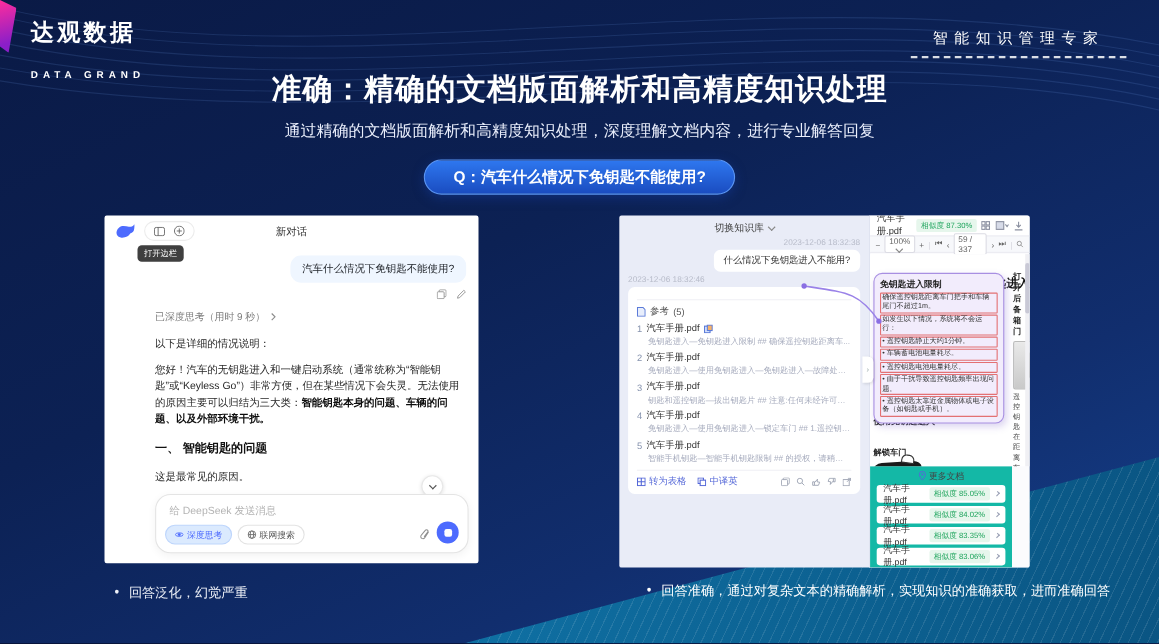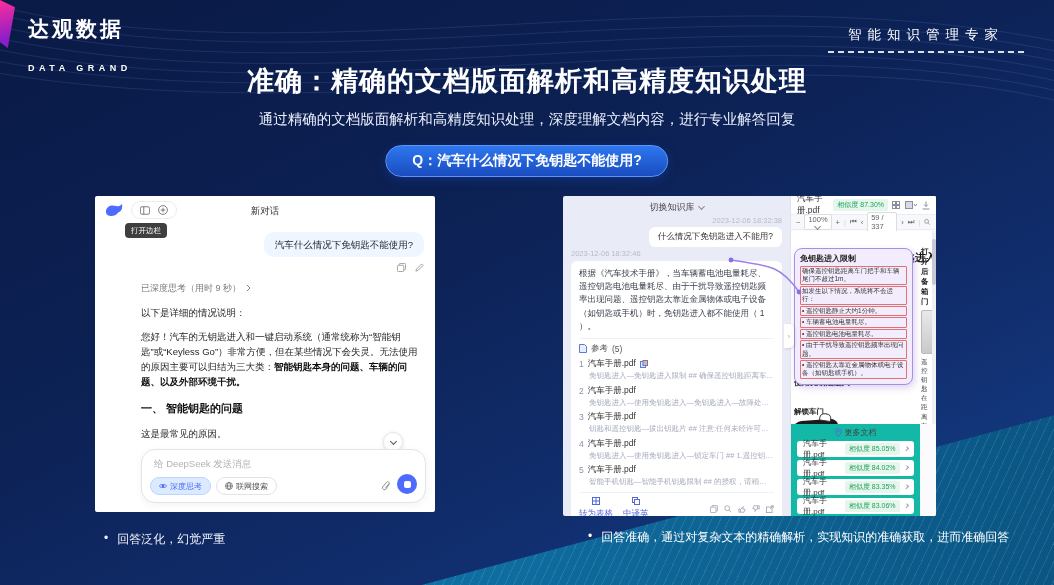--- a/index.html
+++ b/index.html
@@ -87,21 +87,21 @@
   .km-card { background:#fff; border-radius:6px; padding:6px 8px 5px; margin-top:3px; }
   .km-answer { font-size:8.5px; color:#3a3f4c; line-height:1.55; }
   .refs-head { margin-top:5px; padding-top:4px; border-top:1px solid #f0f1f6; font-size:8.5px; color:#555;
         display:flex; align-items:center; gap:4px; }
   .ref { margin-top:3.5px; }
   .ref-file { font-size:8.5px; color:#333; display:flex; gap:4px; align-items:center; }
   .ref-idx { color:#8592ad; }
   .ref-snip { font-size:7.5px; color:#a6abbd; white-space:nowrap; overflow:hidden; text-overflow:ellipsis;
         padding-left:10px; margin-top:1px; }
   .card-foot { margin-top:5px; padding-top:4px; border-top:1px solid #f0f1f6; display:flex; align-items:center; }
-  .foot-link { display:flex; align-items:center; gap:3px; color:#5568d8; font-size:8.5px; margin-right:10px;flex-direction:column; }
+  .foot-link { display:flex; align-items:center; gap:3px; color:#5568d8; font-size:8.5px; margin-right:10px; }
   .foot-icons { margin-left:auto; display:flex; gap:6px; align-items:center; }
   .km-handle { position:absolute; left:221px; top:128px; width:10px; height:24px; background:#fff;
         border-radius:0 5px 5px 0; box-shadow:1px 1px 3px rgba(0,0,0,.12); display:flex; align-items:center;
         justify-content:center; color:#9aa; font-size:7px; z-index:4; }
 
   .km-pdf { position:absolute; left:227px; top:0; right:0; height:320px; background:#fbfbfd; border-left:1px solid #dfe3f0; }
   .pdf-head { height:18px; display:flex; align-items:center; padding:0 6px; background:#fff; gap:4px; }
   .pdf-file { font-size:8.5px; color:#333; }
   .badge { background:#e6f6ec; color:#1da45c; font-size:7px; padding:1px 4px; border-radius:2px; white-space:nowrap; }
   .pdf-head-icons { margin-left:auto; display:flex; gap:5px; align-items:center; }
@@ -261,21 +261,20 @@
         <span>切换知识库</span>
         <div class="chev-d"></div>
       </div>
       <div class="km-ts r">2023-12-06 18:32:38</div>
       <div class="km-bubble-row">
           <div class="km-bubble">什么情况下免钥匙进入不能用?</div>
         </div>
       <div class="km-ts">2023-12-06 18:32:46</div>
 
       <div class="km-card">
-        <div class="km-answer">根据《汽车技术手册》，当车辆蓄电池电量耗尽、遥控钥匙电池电量耗尽、由于干扰导致遥控钥匙频率出现问题、遥控钥匙太靠近金属物体或电子设备（如钥匙或手机）时，免钥匙进入都不能使用（ 1 ）。</div>
         <div class="refs-head">
           <svg width="8" height="9" viewBox="0 0 8 9">
               <path d="M0.5,0.5 h5 l2,2 v6 h-7 Z" fill="#e8eefc" stroke="#5b7bd8"></path>
             </svg>
           <span>参考</span>
           <span>(5)</span>
         </div>
         <div class="ref">
           <div class="ref-file">
               <span class="ref-idx">1</span>

